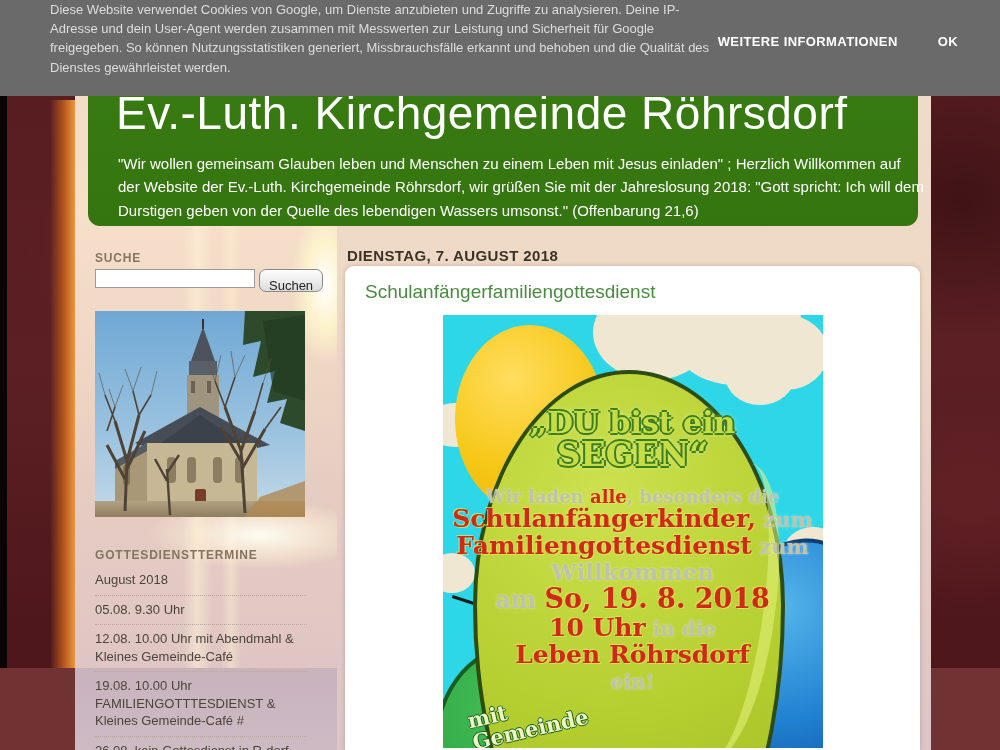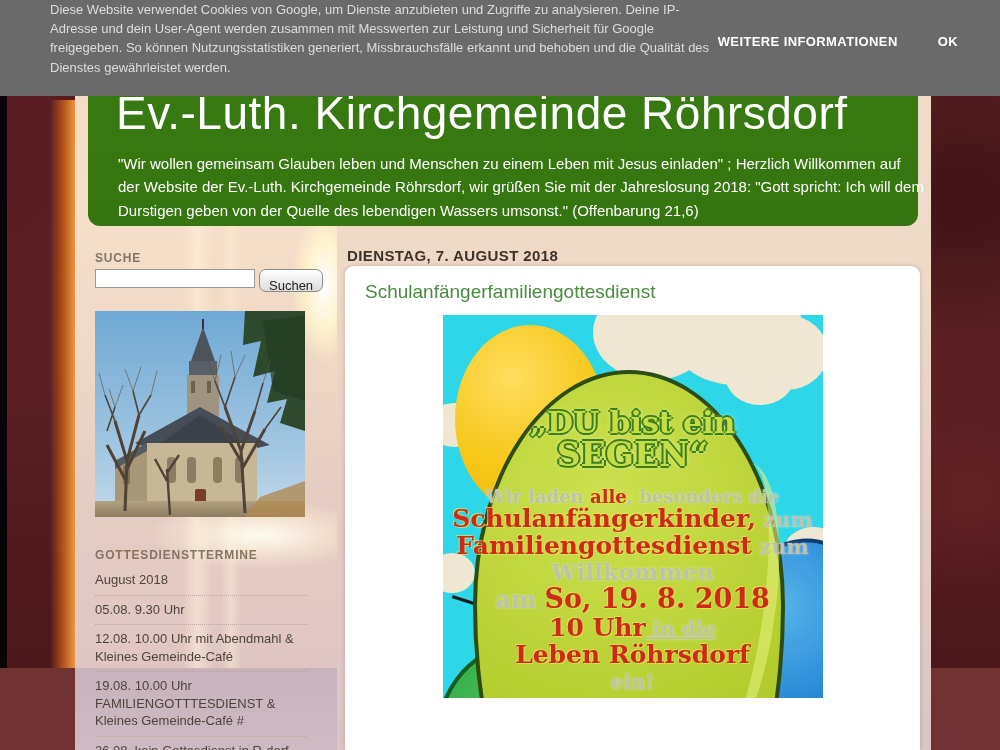--- a/index.html
+++ b/index.html
@@ -70,21 +70,21 @@
 
   
   .main { position:absolute; left:270px; top:0; width:575px; z-index:6; }
   .date-header { position:absolute; left:2px; top:247px; font-size:15px; font-weight:bold;
     color:#3c3227; letter-spacing:.4px; }
   .post-card { position:absolute; left:0; top:266px; width:575px; height:484px;
     background:#ffffff; border-radius:9px 9px 0 0; box-shadow:0 0 4px rgba(90,50,50,.25); overflow:hidden; }
   .post-title { margin:15px 20px 12px; font-size:19px; font-weight:normal; color:#4a8c3f; cursor:pointer; }
 
   
-  .poster { position:relative; margin:0 auto; width:380px; height:383px; background:#2ed7e7;
+  .poster { position:relative; margin:0 auto; width:380px; height:433px; background:#2ed7e7;
     overflow:hidden; cursor:pointer; }
   .cloud { position:absolute; background:#efe7d2; border-radius:50%; }
   .balloon { position:absolute; }
   .b-yellow { left:12px; top:10px; width:150px; height:188px; border-radius:50%;
     background:radial-gradient(circle at 38% 28%, #ffdd5e 0%, #f6c716 55%, #edb30c 100%); }
   .b-green { left:30px; top:55px; width:312px; height:560px;
     border-radius:50% 50% 48% 52% / 42% 42% 58% 58%;
     background:radial-gradient(circle at 42% 22%, #cce14e 0%, #b6cf31 45%, #a6c024 78%, #9cb61e 100%);
     border:4px solid #2c4c12; }
   .b-green-shine { position:absolute; left:208px; top:88px; width:90px; height:300px;
@@ -107,21 +107,21 @@
   .cream { color:#bfc3ab; text-shadow:0 0 3px rgba(255,255,255,.45); }
   .red { color:#cd2a18; text-shadow:-1px -1px 0 rgba(235,225,95,.75), 1px 1px 0 rgba(235,225,95,.75); }
   .l-invite { font-size:18px; margin-top:14px; line-height:1.1; }
   .l-kids { font-size:25px; line-height:1.05; }
   .l-kids .cream, .l-service .cream { font-size:21px; }
   .l-service { font-size:25px; line-height:1.05; }
   .l-schul { font-size:23px; line-height:1.15; }
   .l-am { font-size:27px; line-height:1.05; }
   .l-am .cream { font-size:24px; }
   .l-time { font-size:25px; line-height:1.1; }
-  .l-time .cream { font-size:20px;text-decoration:underline; }
+  .l-time .cream { font-size:20px; }
   .l-kirche { font-size:25px; line-height:1.15; }
   .l-ein { font-size:20px; line-height:1.2; }
   .mit-gemeinde { position:absolute; left:26px; top:382px; z-index:3; transform:rotate(-13deg);
     font-family:"DejaVu Serif", serif; font-weight:bold; font-size:21px; line-height:1.05;
     color:#f0f5c4; text-shadow:-1px 0 0 #1c6424, 1px 0 0 #1c6424, 0 1px 0 #1c6424, 0 -1px 0 #1c6424;
     text-align:left; white-space:pre-line; }
 </style>
 </head>
 <body>
 

